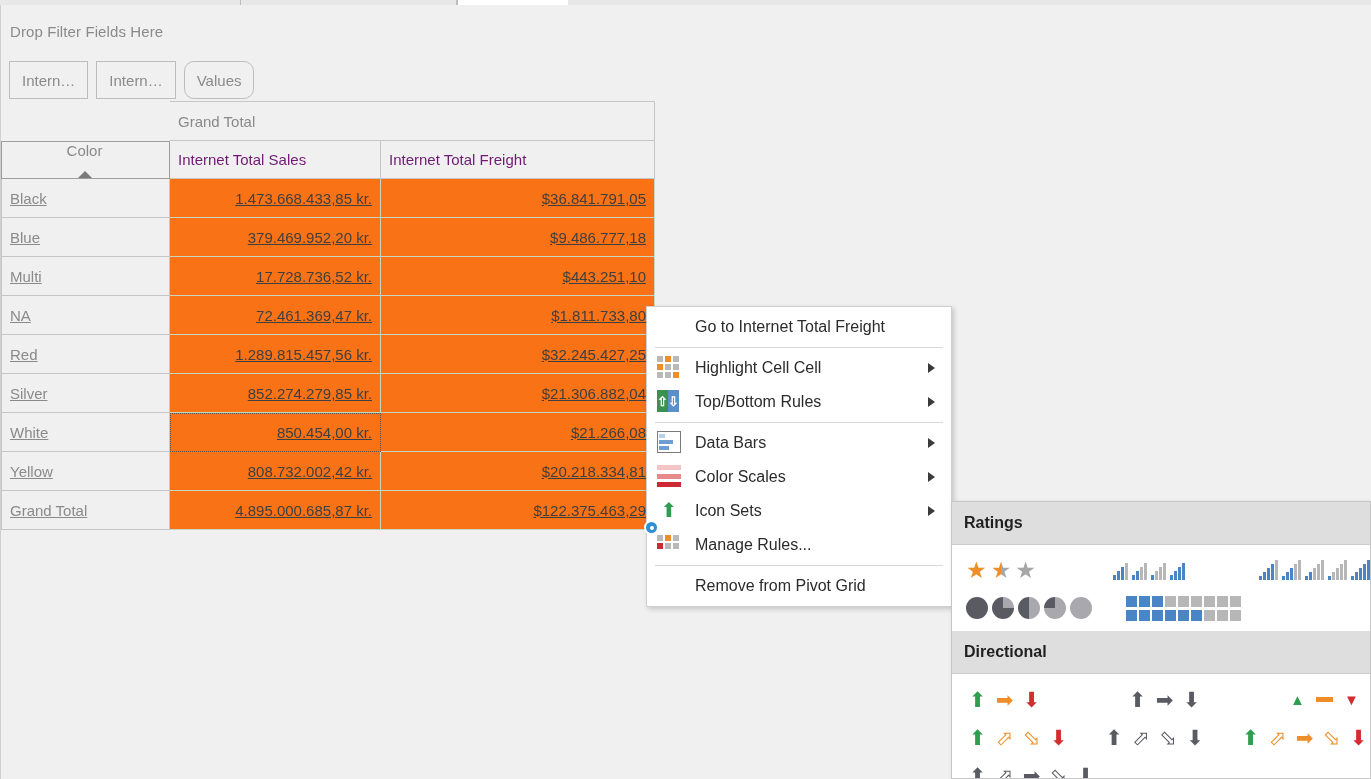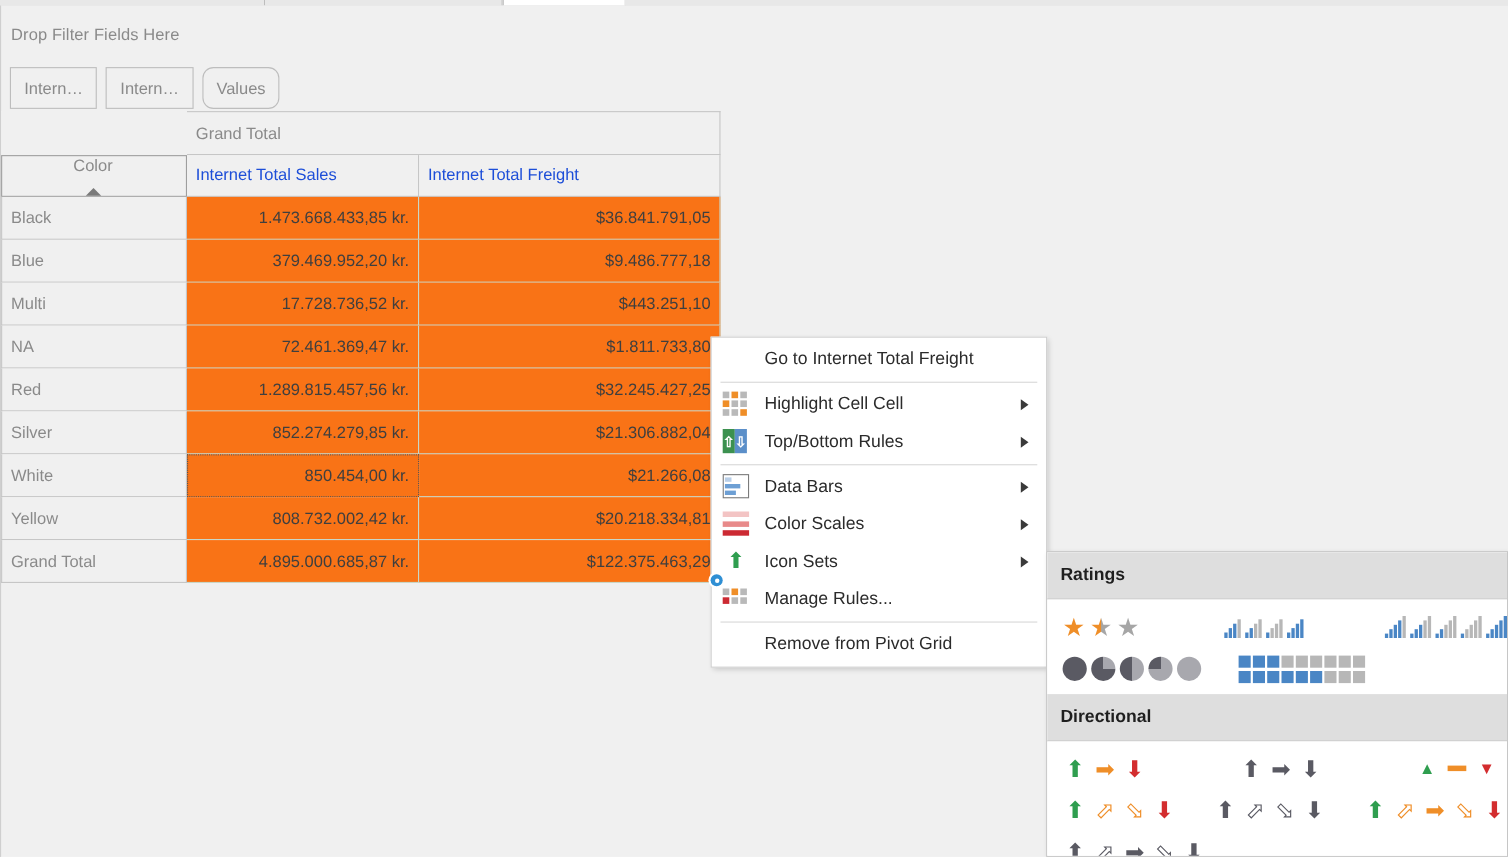--- a/index.html
+++ b/index.html
@@ -45,21 +45,21 @@
   
   #grid{position:absolute;left:0px;top:96px;}
   .grow{display:flex;}
   .gcell{
     box-sizing:border-box;
     border-right:1px solid #c6c6c6;
     border-bottom:1px solid #c6c6c6;
     display:flex;align-items:center;
     font-size:15px;
   }
-  .hdr{background:#f0f0f0;color:#1d4ed8;padding:0 8px;}
+  .hdr{background:#f0f0f0;color:#701a75;padding:0 8px;}
   .hdr.blank{border-right:none;border-bottom:none;background:#f0f0f0;}
   .hdr.corner{
     background:#f0f0f0;border:1px solid #9e9e9e;
     margin:0;box-shadow:inset 0 0 0 1px #f0f0f0;
     justify-content:space-between;padding:0 14px 0 12px;color:#8a8a8a;flex-direction:column;
   }
   .rowhdr{background:#f0f0f0;color:#8a8a8a;padding:0 8px;border-left:1px solid #c6c6c6;}
   .val{
     background:#f97316;color:#3f3f3f;
     justify-content:flex-end;padding:0 8px;
@@ -68,21 +68,21 @@
   .val.sel{
     border:1px dotted #555;
   }
   .sortarrow{width:0;height:0;border-left:7px solid transparent;border-right:7px solid transparent;border-bottom:7px solid #7a7a7a;}
 
   .w-rowhdr{width:169px;}
   .w-c1{width:211px;}
   .w-c2{width:274px;}
   .h-head1{height:40px;}
   .h-head2{height:38px;}
-  .h-row{height:39px;}
+  .h-row{height:39px;text-decoration:underline;}
 
   #gtotalband{
     box-sizing:border-box;width:485px;height:40px;
     background:#f0f0f0;color:#8a8a8a;font-size:15px;
     display:flex;align-items:center;padding:0 8px;
     border:1px solid #c6c6c6;border-left:none;
   }
 
   
   #ctxmenu{

